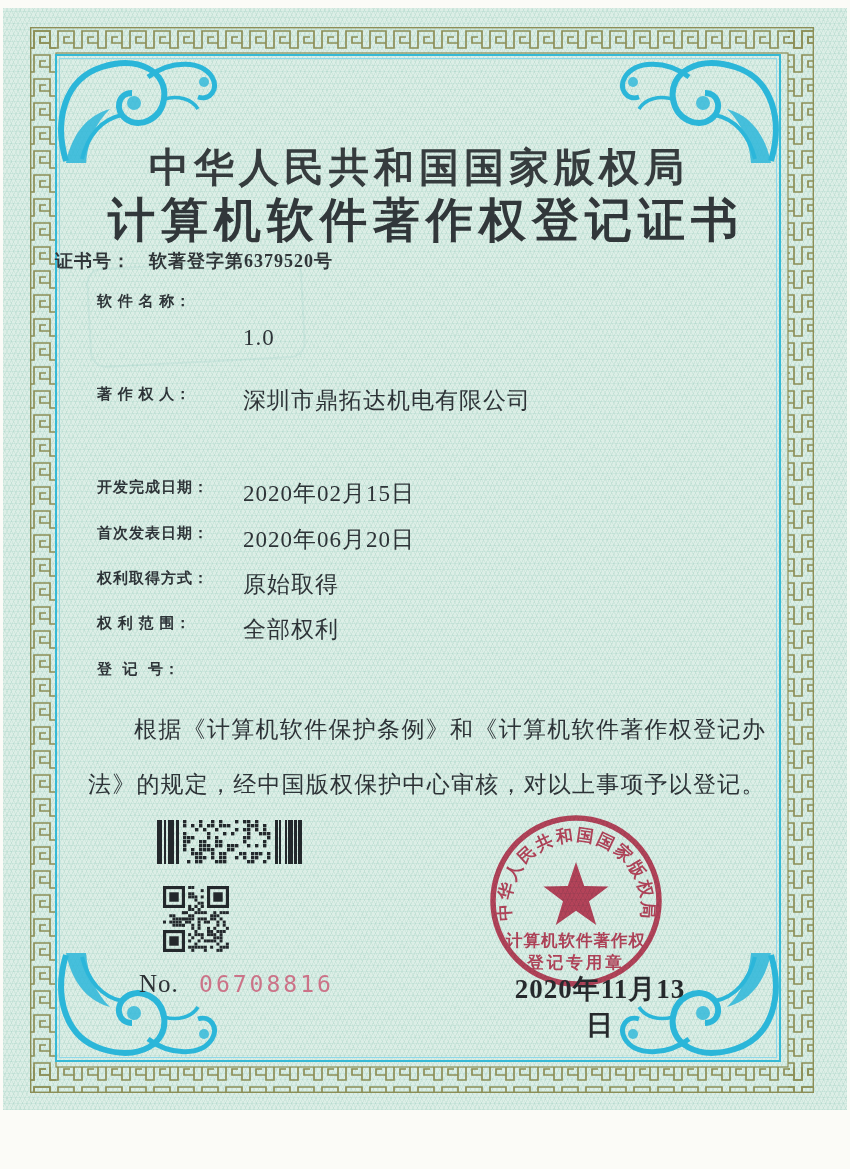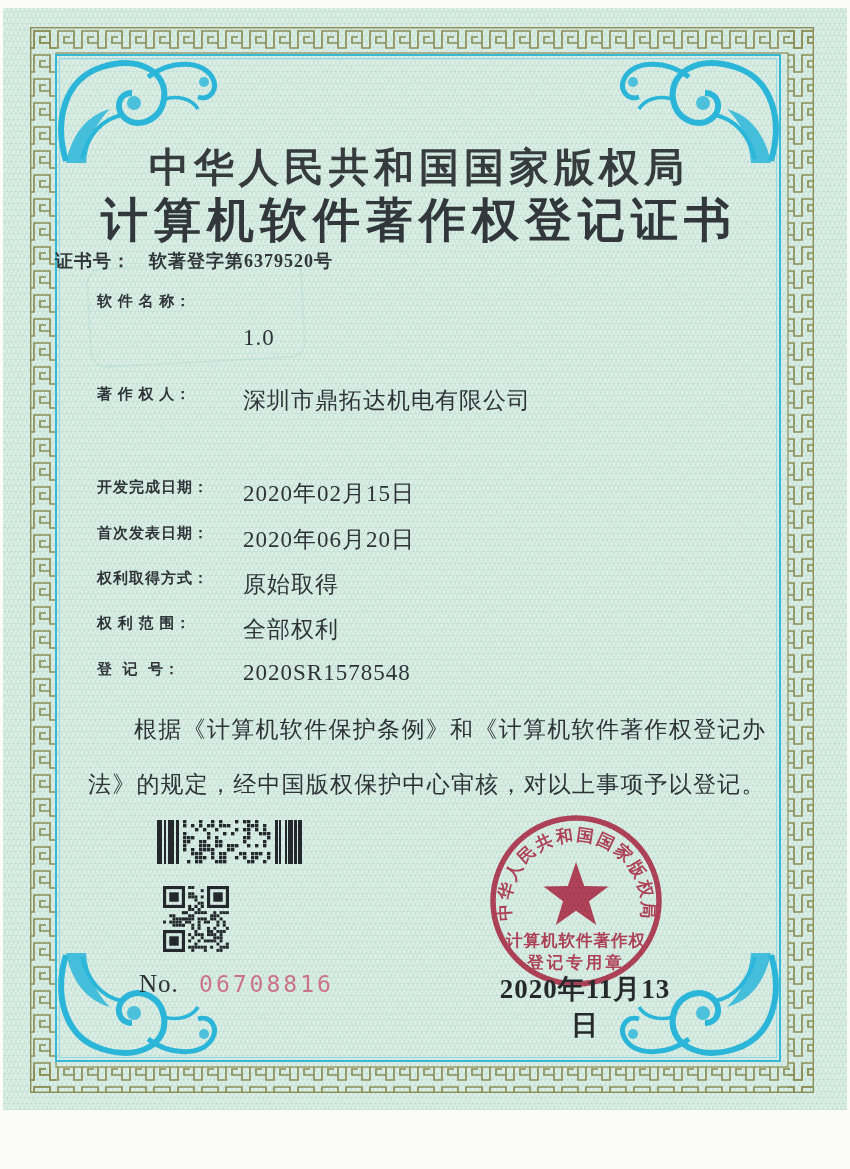--- a/index.html
+++ b/index.html
@@ -29,21 +29,21 @@
   .corner.bl{left:49px;bottom:45px;transform:scaleY(-1);}
   .corner.br{right:62px;bottom:45px;transform:scale(-1,-1);}
   
   .abs{position:absolute;}
   .authority{
     left:52px;top:132px;width:728px;text-align:center;
     font-size:40px;font-weight:700;letter-spacing:5px;color:#363c3e;
   }
   .cert-title{
     left:52px;top:181px;width:728px;text-align:center;
-    font-size:47px;font-weight:700;letter-spacing:6px;color:#31373a;
+    font-size:47px;font-weight:700;letter-spacing:6px;color:#31373a;padding-left:7px;
   }
   .certno-line{
     left:52px;top:241px;width:688px;text-align:left;
     font-size:18px;font-weight:700;color:#2f3538;letter-spacing:1px;
   }
   .certno-line .gap{display:inline-block;width:18px;}
   .field-label{
     left:94px;width:150px;font-size:15px;font-weight:700;color:#2e3438;
     white-space:pre;letter-spacing:1px;
   }
@@ -60,21 +60,21 @@
   .barcode{left:154px;top:812px;width:146px;height:44px;}
   .qr{left:160px;top:878px;width:66px;height:66px;}
   .serial{left:136px;top:962px;font-size:25px;color:#2c3135;}
   .serial .no{font-weight:500;letter-spacing:1px;}
   .serial .digits{
     font-family:"DejaVu Sans Mono","Liberation Mono",monospace;
     font-size:23px;color:#cb7388;letter-spacing:3px;margin-left:14px;
   }
   .seal{left:484px;top:804px;width:178px;height:178px;mix-blend-mode:multiply;opacity:.94;}
   .issue-date{
-    left:487px;top:963px;width:190px;text-align:center;
+    left:502px;top:963px;width:190px;text-align:center;
     font-size:27px;font-weight:700;color:#26292c;letter-spacing:1px;
   }
   .ghost-stamp{
     left:85px;top:255px;width:212px;height:96px;border-radius:16px;
     border:2px solid rgba(160,212,202,.55);opacity:.45;transform:rotate(-3deg);
   }
 </style>
 </head>
 <body>
 
@@ -163,21 +163,20 @@
   <div class="abs field-label r4">首次发表日期：</div>
   <div class="abs field-value r4">2020年06月20日</div>
 
   <div class="abs field-label r5">权利取得方式：</div>
   <div class="abs field-value r5">原始取得</div>
 
   <div class="abs field-label r6">权 利 范 围：</div>
   <div class="abs field-value r6">全部权利</div>
 
   <div class="abs field-label r7">登  记  号：</div>
-  <div class="abs field-value r7">2020SR1578548</div>
 
   <div class="abs statement">根据《计算机软件保护条例》和《计算机软件著作权登记办法》的规定，经中国版权保护中心审核，对以上事项予以登记。</div>
 
   <svg id="barcode" class="abs barcode" viewBox="0 0 146 44">
       <rect x="0" y="0" w="5" width="5" height="44" fill="#23282c"></rect>
       <rect x="7" y="0" w="2" width="2" height="44" fill="#23282c"></rect>
       <rect x="11" y="0" w="6" width="6" height="44" fill="#23282c"></rect>
       <rect x="19" y="0" w="3" width="3" height="44" fill="#23282c"></rect>
       <rect x="118" y="0" w="3" width="3" height="44" fill="#23282c"></rect>
       <rect x="122" y="0" w="2" width="2" height="44" fill="#23282c"></rect>

